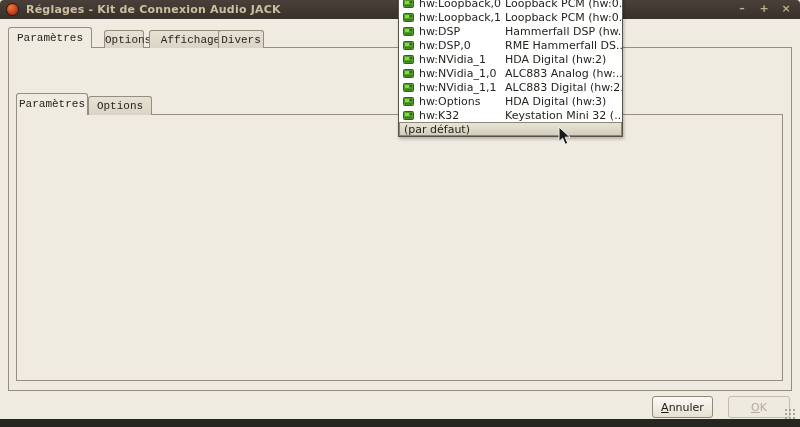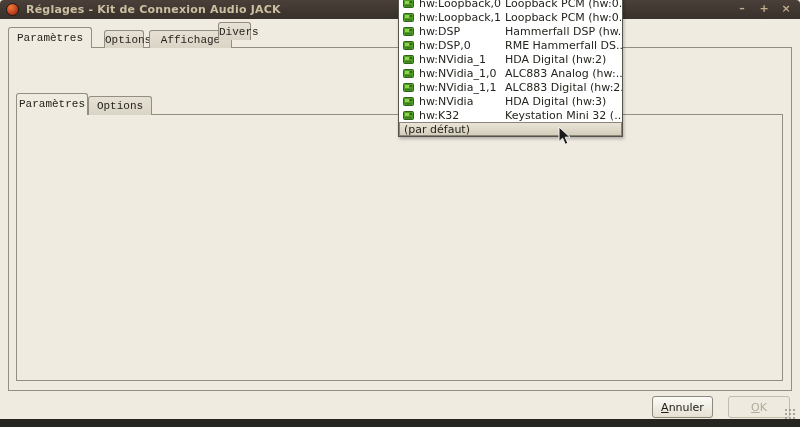--- a/index.html
+++ b/index.html
@@ -60,21 +60,21 @@
   <div class="abs win-btn" style="left:734px;">–</div>
   <div class="abs win-btn" style="left:756px;">+</div>
   <div class="abs win-btn" style="left:778px;">×</div>
 </div>
 
 <div class="abs dialog"></div>
 
 <div class="abs tab active" style="left:8px; top:27px; width:84px; height:21px;">Paramètres</div>
 <div class="abs tab" style="left:104px; top:30px; width:40px; height:18px;">Options</div>
 <div class="abs tab" style="left:149px; top:30px; width:83px; height:18px;">Affichage</div>
-<div class="abs tab" style="left:218px; top:22px; width:33px; height:18px;">Divers</div>
+<div class="abs tab" style="left:218px; top:30px; width:46px; height:18px;">Divers</div>
 <div class="abs panel" style="left:8px; top:47px; width:784px; height:344px;"></div>
 
 <div class="abs lbl" style="left:20px; top:71px;"><u>N</u>om du préréglage :</div>
 <div class="abs entry" style="left:150px; top:66px; width:447px; height:21px;">(par défaut)</div>
 <div class="abs btn disabled" style="left:626px; top:60px; width:81px; height:25px;">
   <svg width="12" height="12" viewBox="0 0 12 12">
       <rect x="0.5" y="0.5" width="11" height="11" rx="1" fill="#c7c1b2" stroke="#a29c8c"></rect>
       <rect x="3" y="1" width="6" height="4" fill="#efebe1"></rect>
       <rect x="2.5" y="6.5" width="7" height="5" fill="#b3ac9c"></rect>
     </svg>
@@ -225,21 +225,21 @@
         <span class="pop-desc">ALC883 Digital (hw:2...</span>
       </div>
 
       <div class="pop-row">
         <svg class="pop-ico" viewBox="0 0 11 9">
           <rect x="0.5" y="0.5" width="10" height="8" rx="1" fill="#4f9c27" stroke="#2e641a"></rect>
           <rect x="2" y="2" width="4" height="3" fill="#8ed24e"></rect>
           <rect x="7" y="2" width="2" height="2" fill="#2e641a"></rect>
           <rect x="2" y="6" width="7" height="1.5" fill="#3b7d1f"></rect>
         </svg>
-        <span class="pop-dev">hw:NVidia</span>
+        <span class="pop-dev">hw:Options</span>
         <span class="pop-desc">HDA Digital (hw:3)</span>
       </div>
 
       <div class="pop-row">
         <svg class="pop-ico" viewBox="0 0 11 9">
           <rect x="0.5" y="0.5" width="10" height="8" rx="1" fill="#4f9c27" stroke="#2e641a"></rect>
           <rect x="2" y="2" width="4" height="3" fill="#8ed24e"></rect>
           <rect x="7" y="2" width="2" height="2" fill="#2e641a"></rect>
           <rect x="2" y="6" width="7" height="1.5" fill="#3b7d1f"></rect>
         </svg>

